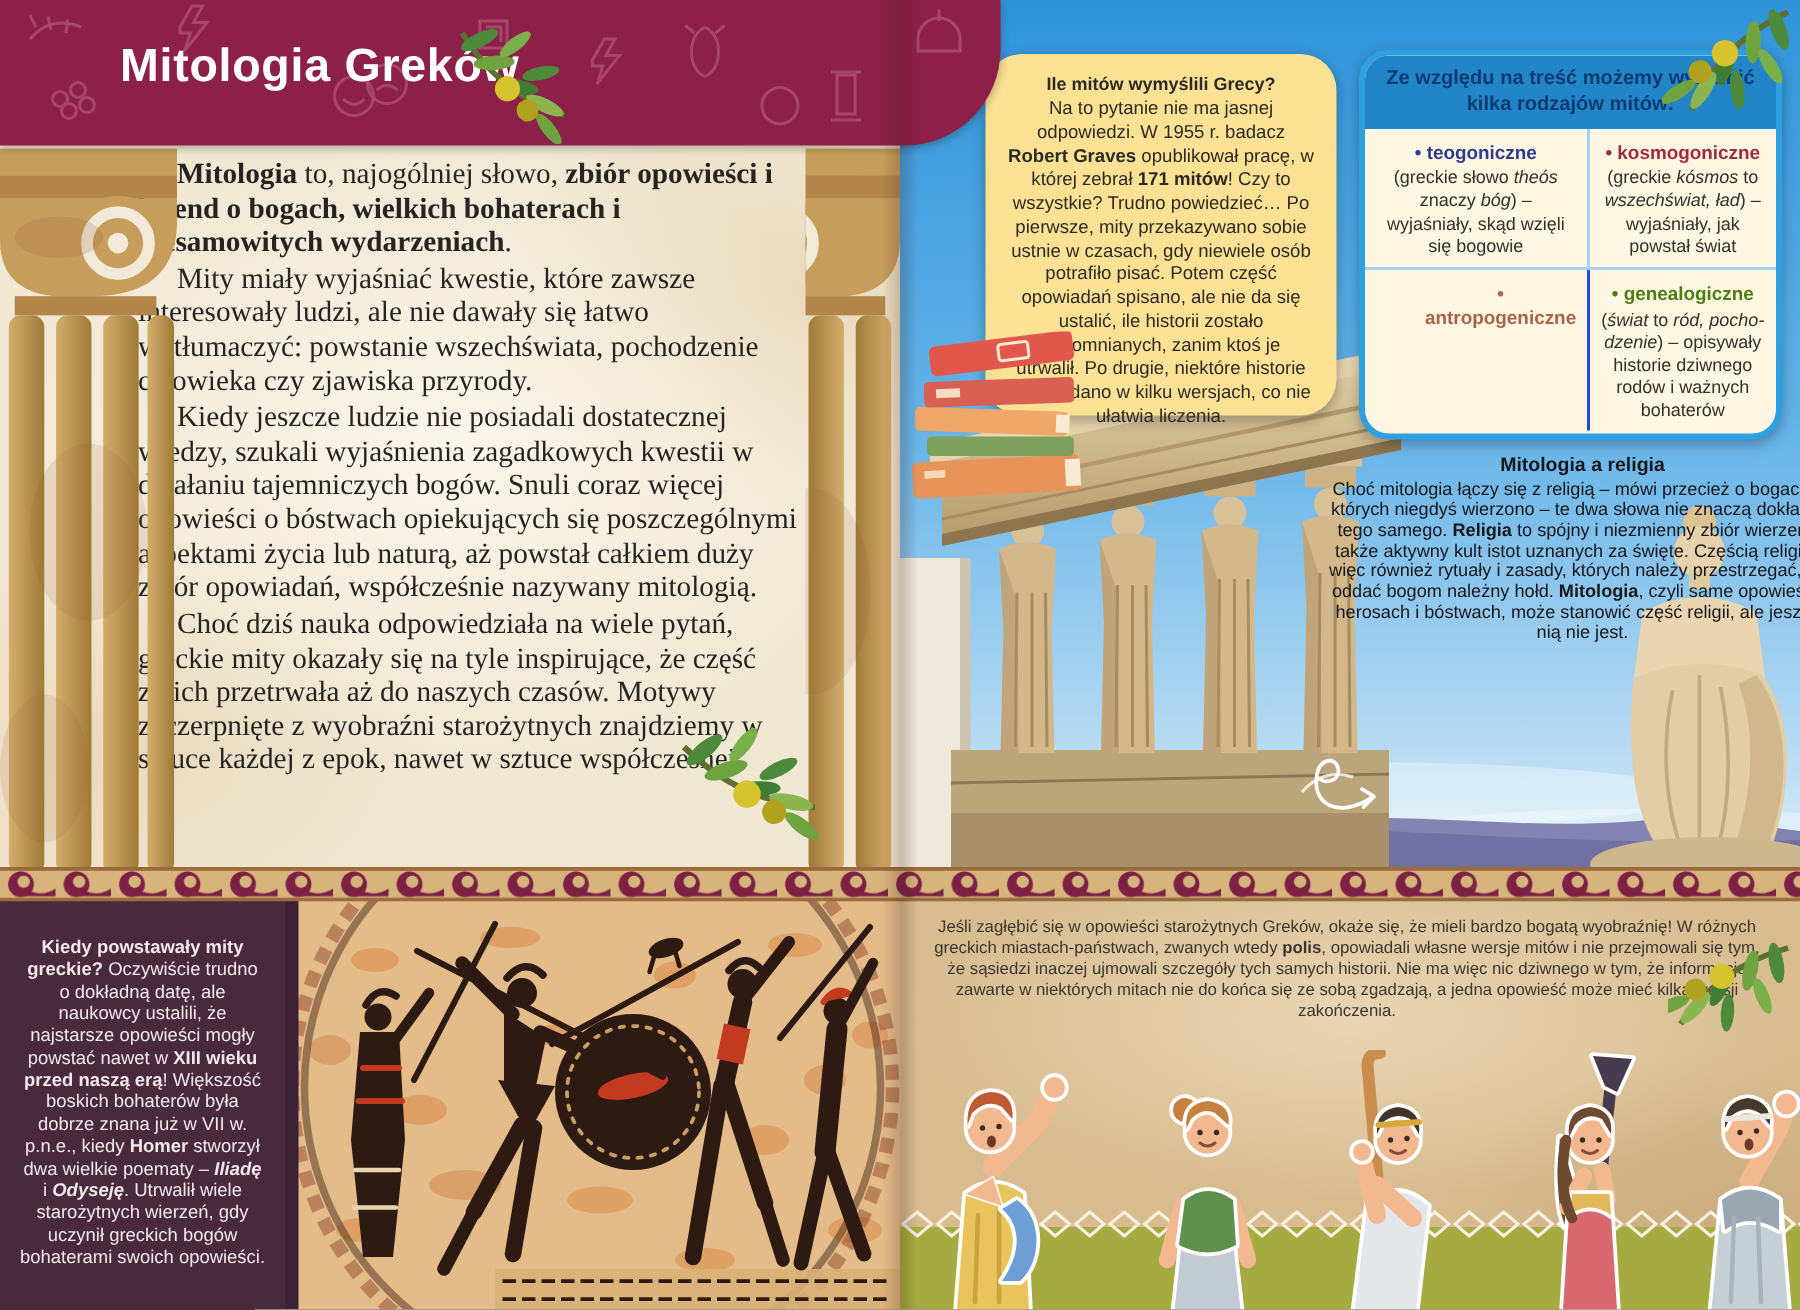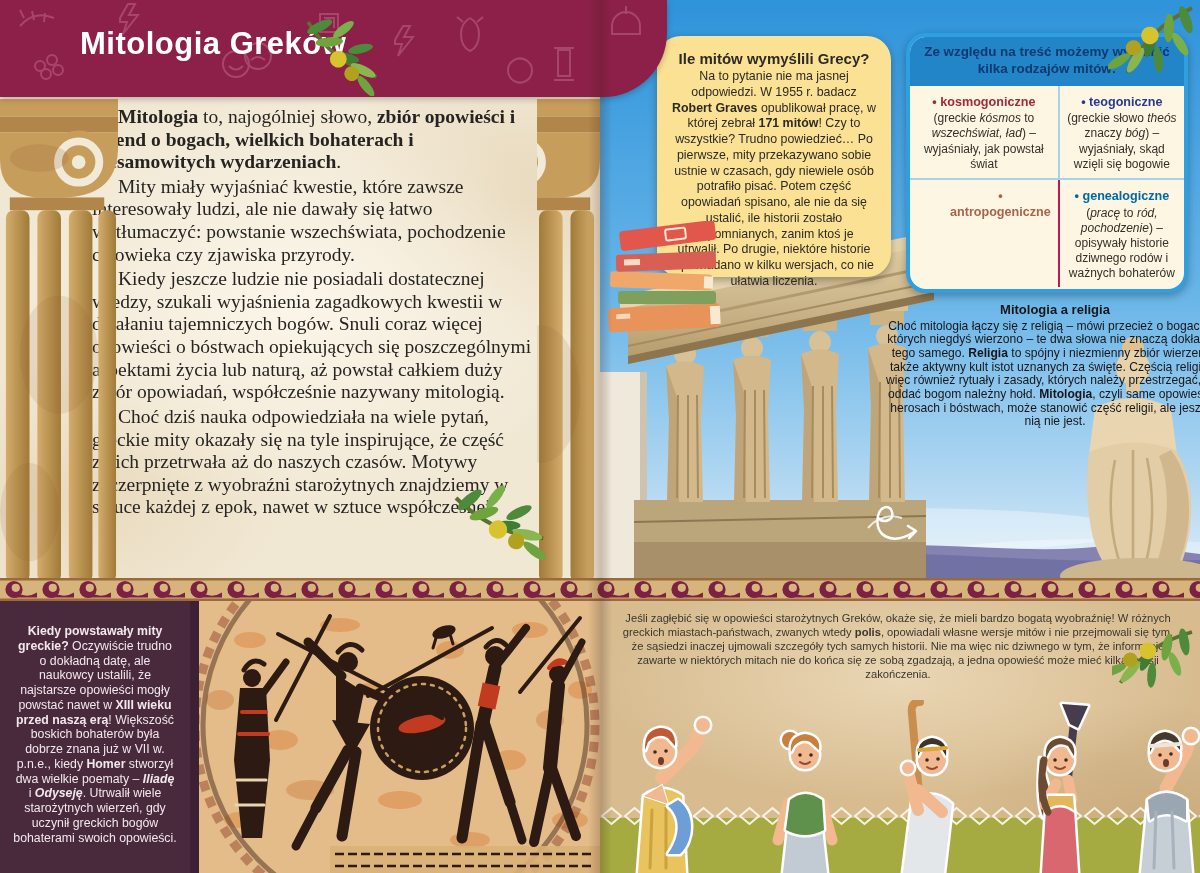--- a/index.html
+++ b/index.html
@@ -29,30 +29,30 @@
   
   .when-box{left:0;top:600px;width:190px;height:273px;background:#482a3c;z-index:4;
             color:#f2e8ec;font-size:12.3px;line-height:1.2;text-align:center;
             padding:24px 13px 0 13px;box-sizing:border-box;}
   .vase{left:190px;top:600px;width:410px;height:273px;z-index:3;}
   
   .photo{left:600px;top:0;width:600px;height:578px;}
   .ybox{left:657px;top:36px;width:234px;height:241px;background:#fbe194;border-radius:24px;
         box-shadow:0 3px 9px rgba(0,0,0,.3);z-index:5;padding:13px 15px;box-sizing:border-box;
         text-align:center;color:#2d2a25;font-size:12.4px;line-height:1.27;}
-  .ybox .t{font-weight:bold;font-size:15px;margin-bottom:1px;}
+  .ybox .t{font-weight:bold;font-size:12px;margin-bottom:1px;}
   .bbox{left:906px;top:33px;width:282px;height:260px;background:#fdf6e2;border:4px solid #2e9fe0;
         border-radius:20px;box-shadow:0 3px 9px rgba(0,0,0,.3);z-index:5;box-sizing:border-box;overflow:hidden;}
   .bbox-h{background:#2285c8;color:#0d3a70;font-weight:bold;font-size:13.4px;line-height:1.25;
           text-align:center;padding:7px 10px 8px;border-radius:14px 14px 0 0;}
   .bgrid{display:grid;grid-template-columns:1fr 1fr;}
   .bcell{padding:9px 7px 6px;text-align:center;font-size:12px;line-height:1.26;color:#33302a;}
   .bcell:nth-child(1){border-right:2px solid #a5d2ef;border-bottom:2px solid #a5d2ef;}
   .bcell:nth-child(2){border-bottom:2px solid #a5d2ef;}
-  .bcell:nth-child(3){border-right:2px solid #be185d;padding-left:40px;}
+  .bcell:nth-child(3){border-right:2px solid #1d4ed8;padding-left:40px;}
   .bcell .n{font-weight:bold;font-size:12.6px;margin-bottom:1px;}
   .religion{left:885px;top:303px;width:340px;text-align:center;color:#17161a;
             font-size:12.1px;line-height:1.13;z-index:4;}
   .religion .t{font-weight:bold;font-size:13px;margin-bottom:2px;}
   .caption{left:907px;top:543px;width:240px;color:#10223c;font-size:9.8px;line-height:1.25;z-index:4;}
   .books{left:606px;top:221px;z-index:6;}
   .arrow{left:862px;top:488px;z-index:5;}
   .olive{z-index:7;}
   
   .br-section{left:600px;top:600px;width:600px;height:273px;
@@ -369,33 +369,33 @@
 
   <div class="abs ybox">
     <div class="t">Ile mitów wymyślili Grecy?</div>
     <div><span>Na to pytanie nie ma jasnej odpowiedzi. W 1955 r. badacz </span><span style="font-weight: bold;">Robert Graves</span><span> opublikował pracę, w której zebrał </span><span style="font-weight: bold;">171 mitów</span><span>! Czy to wszystkie? Trudno powiedzieć… Po pierwsze, mity przekazywano sobie ustnie w czasach, gdy niewiele osób potrafiło pisać. Potem część opowiadań spisano, ale nie da się ustalić, ile historii zostało zapomnianych, zanim ktoś je utrwalił. Po drugie, niektóre historie opowiadano w kilku wersjach, co nie ułatwia liczenia.</span></div>
   </div>
 
   <div class="abs bbox">
     <div class="bbox-h">Ze względu na treść możemy wyróżnić kilka rodzajów mitów:</div>
     <div class="bgrid">
       <div class="bcell">
+        <div class="n" style="color: rgb(43, 58, 143);">• teogoniczne</div>
+        <div><span>(greckie słowo </span><span style="font-style: italic;">theós</span><span> znaczy </span><span style="font-style: italic;">bóg</span><span>) – wyjaśniały, skąd wzięli się bogowie</span></div>
+      </div>
+      <div class="bcell">
         <div class="n" style="color: rgb(161, 42, 61);">• kosmogoniczne</div>
         <div><span>(greckie </span><span style="font-style: italic;">kósmos</span><span> to </span><span style="font-style: italic;">wszechświat, ład</span><span>) – wyjaśniały, jak powstał świat</span></div>
-      </div>
-      <div class="bcell">
-        <div class="n" style="color: rgb(43, 58, 143);">• teogoniczne</div>
-        <div><span>(greckie słowo </span><span style="font-style: italic;">theós</span><span> znaczy </span><span style="font-style: italic;">bóg</span><span>) – wyjaśniały, skąd wzięli się bogowie</span></div>
       </div>
       <div class="bcell">
         <div class="n" style="color: rgb(168, 99, 74);">• antropogeniczne</div>
       </div>
       <div class="bcell">
-        <div class="n" style="color: #0369a1;">• genealogiczne</div>
-        <div><span>(</span><span style="font-style: italic;">pracę</span><span> to </span><span style="font-style: italic;">ród, pocho­dzenie</span><span>) – opisywały historie dziwnego rodów i ważnych bohaterów</span></div>
+        <div class="n" style="color: #4d7c0f;">• genealogiczne</div>
+        <div><span>(</span><span style="font-style: italic;">świat</span><span> to </span><span style="font-style: italic;">ród, pocho­dzenie</span><span>) – opisywały historie dziwnego rodów i ważnych bohaterów</span></div>
       </div>
     </div>
   </div>
 
   <div class="abs books">
     <svg width="145" height="120" viewBox="0 0 145 120">
       <g transform="rotate(-3 70 90)">
         <rect x="2" y="84" width="112" height="24" rx="4" fill="#e8935a"></rect>
         <rect x="104" y="87" width="10" height="18" fill="#f7ead2"></rect>
         <rect x="10" y="90" width="14" height="5" fill="#f7ead2" opacity=".8"></rect>

